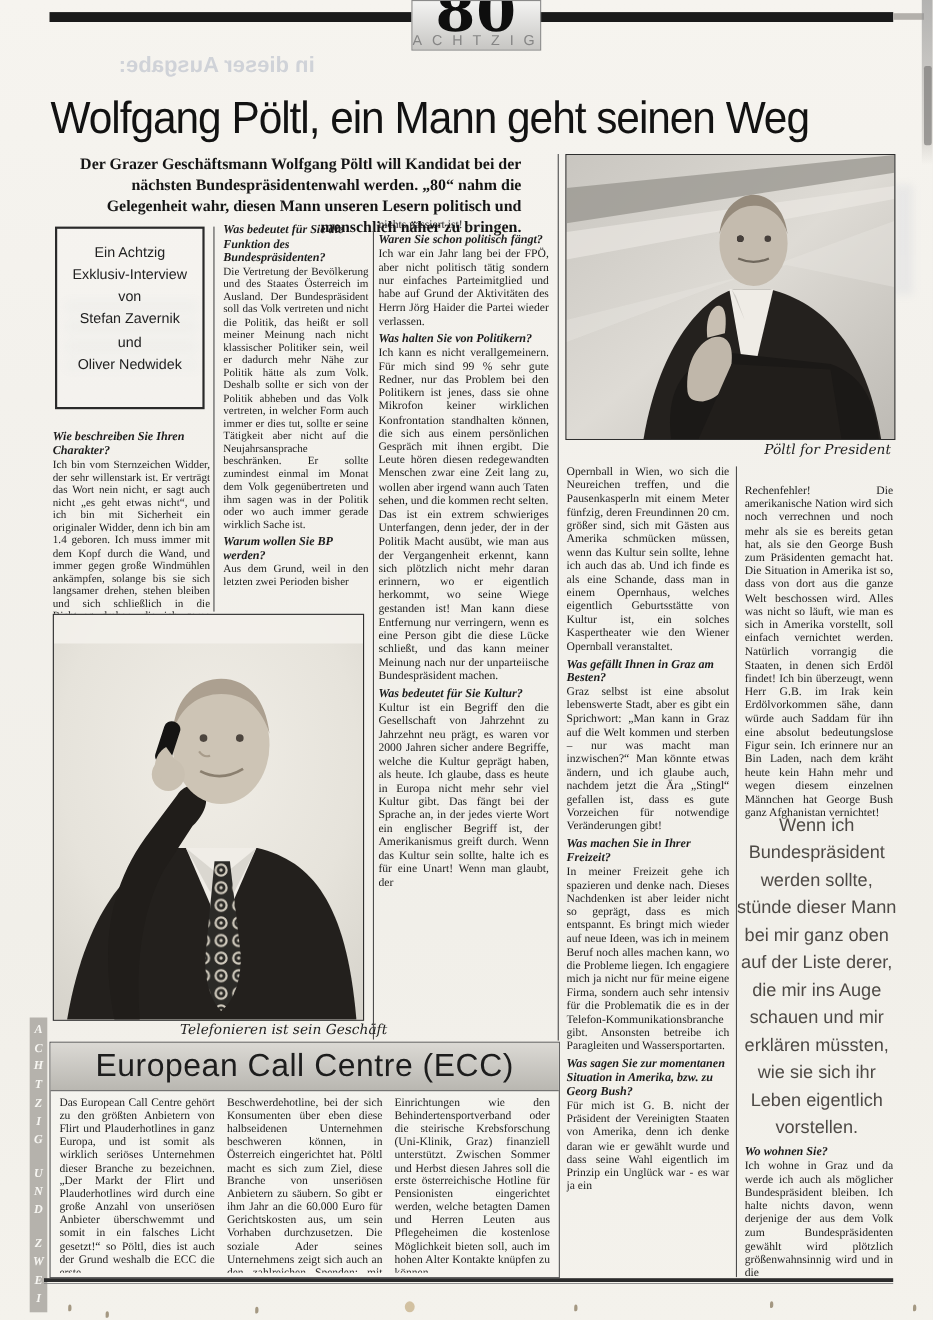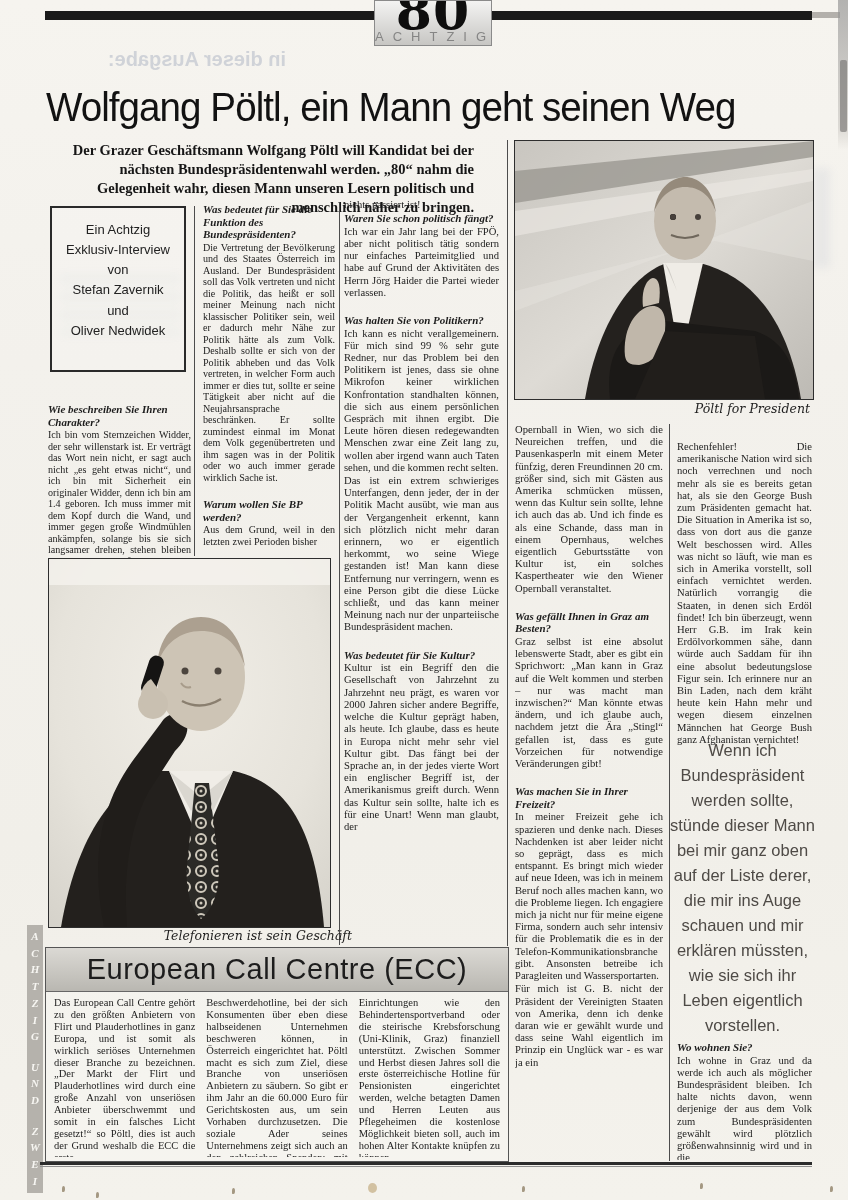--- a/index.html
+++ b/index.html
@@ -34,21 +34,21 @@
   .r3{left:507px;top:140px;height:806px;}
   .r4{left:669px;top:424px;height:737px;}
 
   .credit-box{left:50px;top:206px;width:132px;height:150px;border:2px solid #2a2a2a;
               font-family:Liberation Sans, sans-serif;font-size:13px;line-height:1.55;
               text-align:center;white-space:pre-line;padding-top:12px;color:#222;background:rgba(255,255,255,.12);}
 
   
   .col{text-align:justify;font-size:10.6px;line-height:12.2px;overflow:hidden;hyphens:auto;}
   .col p{margin:0 0 1px 0;}
-  .col .q{font-weight:700;font-style:italic;margin-top:15px;font-size:11px;line-height:12.6px;text-align:left;}
+  .col .q{font-weight:700;font-style:italic;margin-top:3px;font-size:11px;line-height:12.6px;text-align:left;}
   .tight{font-size:10.1px;line-height:11.5px;}
   #col1{left:48px;top:388px;width:143px;height:170px;}
   #col2{left:203px;top:203px;width:132px;height:354px;}
   #col3{left:344px;top:199px;width:155px;height:745px;}
   #col4{left:515px;top:424px;width:148px;height:736px;}
   #col5-top{left:677px;top:425px;width:135px;height:312px;margin-top:16px;}
   #col5-bottom{left:677px;top:1041px;width:135px;height:119px;}
 
   .pull-quote{left:669px;top:738px;width:147px;height:300px;text-align:center;
               font-family:"Liberation Sans",sans-serif;font-size:16.5px;line-height:25px;
@@ -182,20 +182,21 @@
     </svg>
   </div>
   <div class="abs caption" id="caption-president">Pöltl for President</div>
 
   <div class="abs col" id="col4">
     <p class="a">Opernball in Wien, wo sich die Neureichen treffen, und die Pausenkasperln mit einem Meter fünfzig, deren Freundinnen 20 cm. größer sind, sich mit Gästen aus Amerika schmücken müssen, wenn das Kultur sein sollte, lehne ich auch das ab. Und ich finde es als eine Schande, dass man in einem Opernhaus, welches eigentlich Geburtsstätte von Kultur ist, ein solches Kaspertheater wie den Wiener Opernball veranstaltet.</p>
     <p class="q">Was gefällt Ihnen in Graz am Besten?</p>
     <p class="a">Graz selbst ist eine absolut lebenswerte Stadt, aber es gibt ein Sprichwort: „Man kann in Graz auf die Welt kommen und sterben – nur was macht man inzwischen?“ Man könnte etwas ändern, und ich glaube auch, nachdem jetzt die Ära „Stingl“ gefallen ist, dass es gute Vorzeichen für notwendige Veränderungen gibt!</p>
     <p class="q">Was machen Sie in Ihrer Freizeit?</p>
     <p class="a">In meiner Freizeit gehe ich spazieren und denke nach. Dieses Nachdenken ist aber leider nicht so geprägt, dass es mich entspannt. Es bringt mich wieder auf neue Ideen, was ich in meinem Beruf noch alles machen kann, wo die Probleme liegen. Ich engagiere mich ja nicht nur für meine eigene Firma, sondern auch sehr intensiv für die Problematik die es in der Telefon-Kommunikationsbranche gibt. Ansonsten betreibe ich Paragleiten und Wassersportarten.</p>
+    <p class="q">Was sagen Sie zur momentanen Situation in Amerika, bzw. zu Georg Bush?</p>
     <p class="a">Für mich ist G. B. nicht der Präsident der Vereinigten Staaten von Amerika, denn ich denke daran wie er gewählt wurde und dass seine Wahl eigentlich im Prinzip ein Unglück war - es war ja ein</p>
   </div>
 
   <div class="abs col" id="col5-top">
     <p class="a">Rechenfehler! Die amerikanische Nation wird sich noch verrechnen und noch mehr als sie es bereits getan hat, als sie den George Bush zum Präsidenten gemacht hat. Die Situation in Amerika ist so, dass von dort aus die ganze Welt beschossen wird. Alles was nicht so läuft, wie man es sich in Amerika vorstellt, soll einfach vernichtet werden. Natürlich vorrangig die Staaten, in denen sich Erdöl findet! Ich bin überzeugt, wenn Herr G.B. im Irak kein Erdölvorkommen sähe, dann würde auch Saddam für ihn eine absolut bedeutungslose Figur sein. Ich erinnere nur an Bin Laden, nach dem kräht heute kein Hahn mehr und wegen diesem einzelnen Männchen hat George Bush ganz Afghanistan vernichtet!</p>
   </div>
   <div class="abs col" id="col5-bottom">
     <p class="q" style="margin-top:0">Wo wohnen Sie?</p>
     <p class="a">Ich wohne in Graz und da werde ich auch als möglicher Bundespräsident bleiben. Ich halte nichts davon, wenn derjenige der aus dem Volk zum Bundespräsidenten gewählt wird plötzlich größenwahnsinnig wird und in die</p>
   </div>

